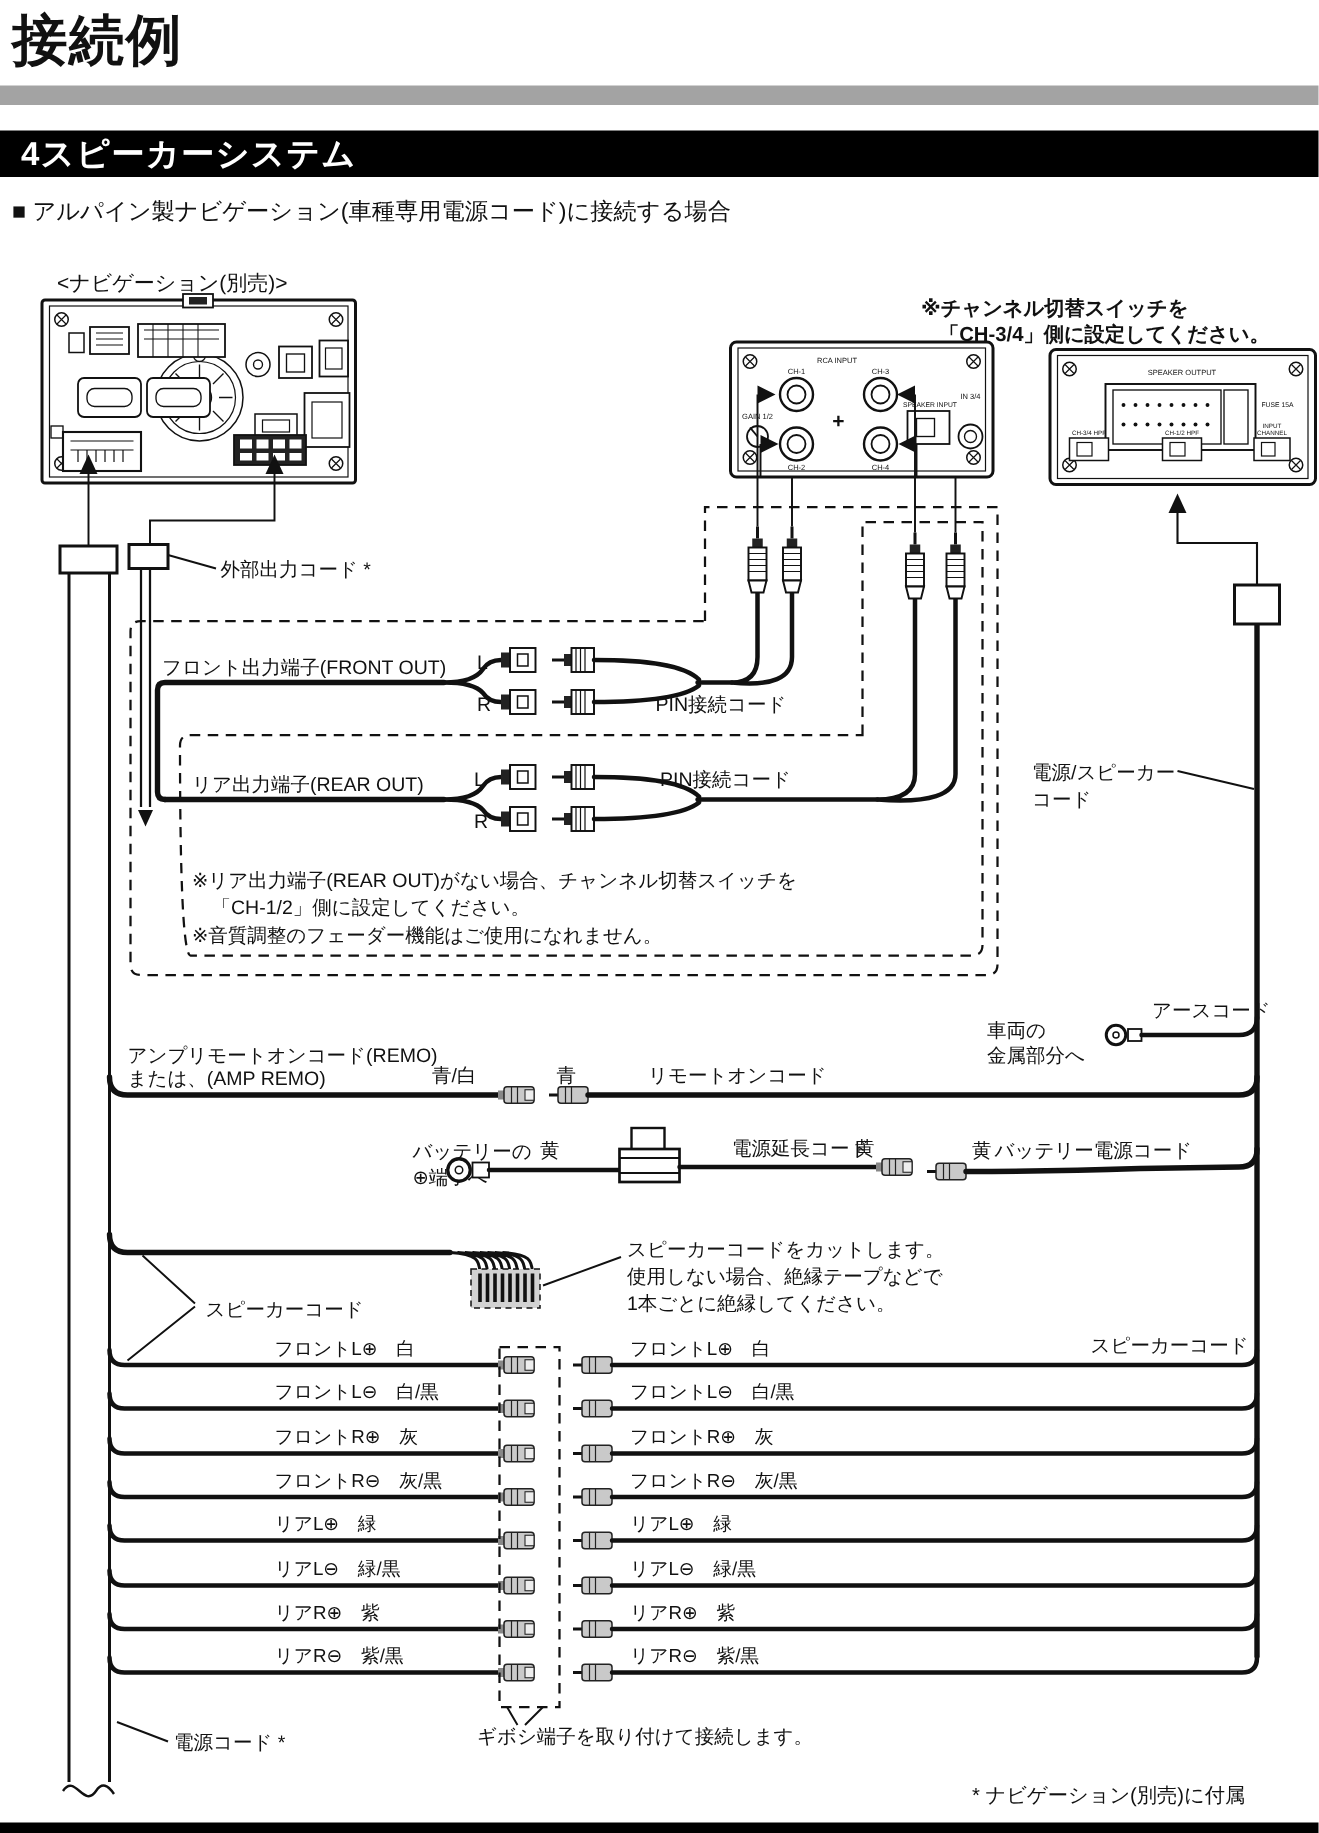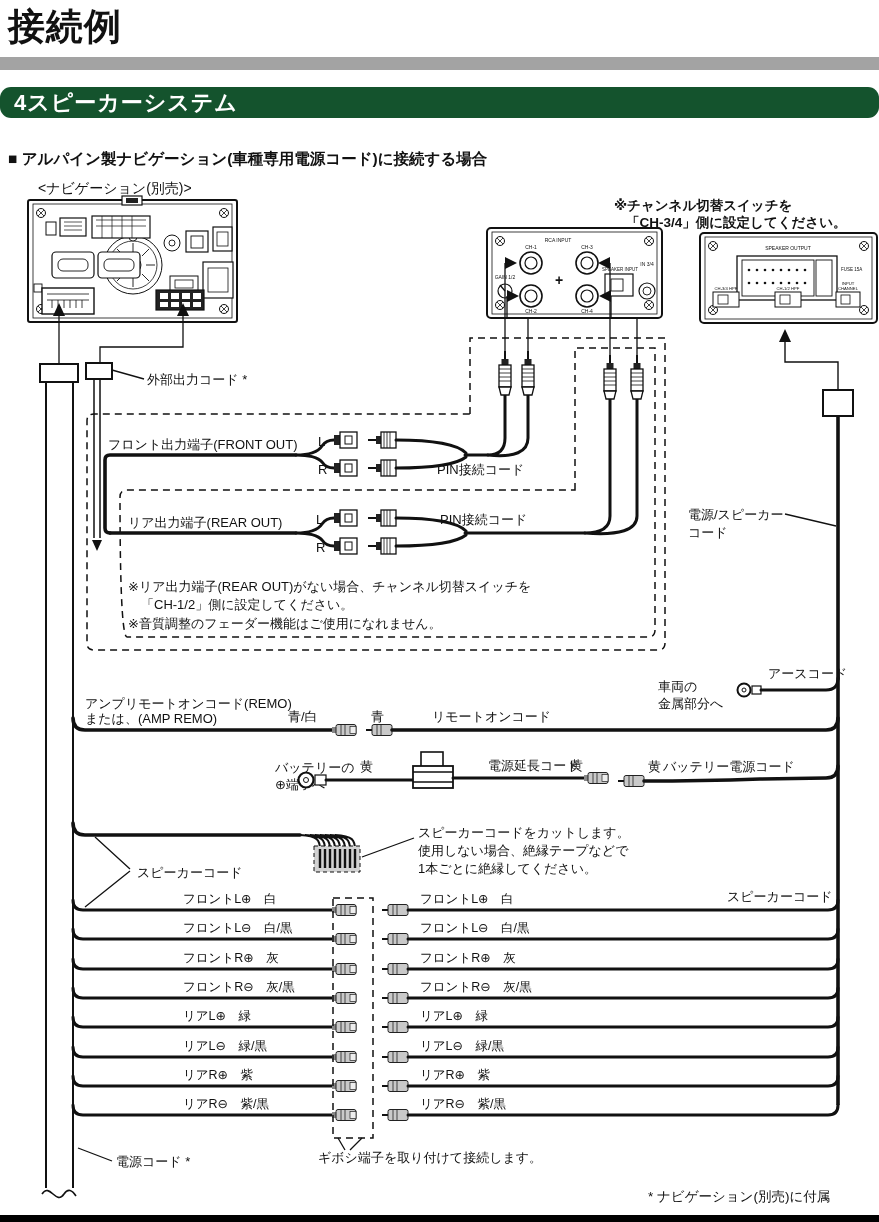--- a/index.html
+++ b/index.html
@@ -1,24 +1,24 @@
 <!DOCTYPE html>
 <html><head>
 <meta charset="utf-8">
 <style>
   html,body{margin:0;padding:0;background:#fff;}
   body{width:879px;height:1222px;position:relative;overflow:hidden;
        font-family:"Liberation Sans","DejaVu Sans",sans-serif;color:#111;}
   .abs{position:absolute;}
   #page-title{top:2px;left:8px;font-size:37px;font-weight:900;letter-spacing:1px;text-align:right;}
   #gray-bar{top:57px;left:0;width:879px;height:13px;background:#a3a3a3;}
-  #banner{top:87px;left:0;width:879px;height:31px;background:#14532d;color:#fff;
+  #banner{top:87px;left:0;width:879px;height:31px;background:#000000;color:#fff;
           font-size:22px;font-weight:bold;line-height:31px;padding-left:14px;
-          box-sizing:border-box;letter-spacing:1px;border-radius:11px;}
-  #subtitle{top:131px;left:8px;font-size:15.5px;font-weight:bold;margin-top:18px;}
+          box-sizing:border-box;letter-spacing:1px;}
+  #subtitle{top:131px;left:8px;font-size:15.5px;font-weight:normal;}
   #bottom-bar{top:1215px;left:0;width:879px;height:7px;background:#000;}
   svg{position:absolute;top:0;left:0;}
   svg text{fill:#111;font-family:"Liberation Sans","DejaVu Sans",sans-serif;}
   .ln{stroke:#111;fill:none;}
   .thick{stroke-width:3.6;stroke-linecap:round;}
   .mid{stroke-width:3;stroke-linecap:round;}
   .thin{stroke-width:1.3;}
   .dash{stroke:#111;fill:none;stroke-width:1.5;stroke-dasharray:7 5;}
   .lbl{font-size:13px;}
   .lbl-s{font-size:12.5px;}

